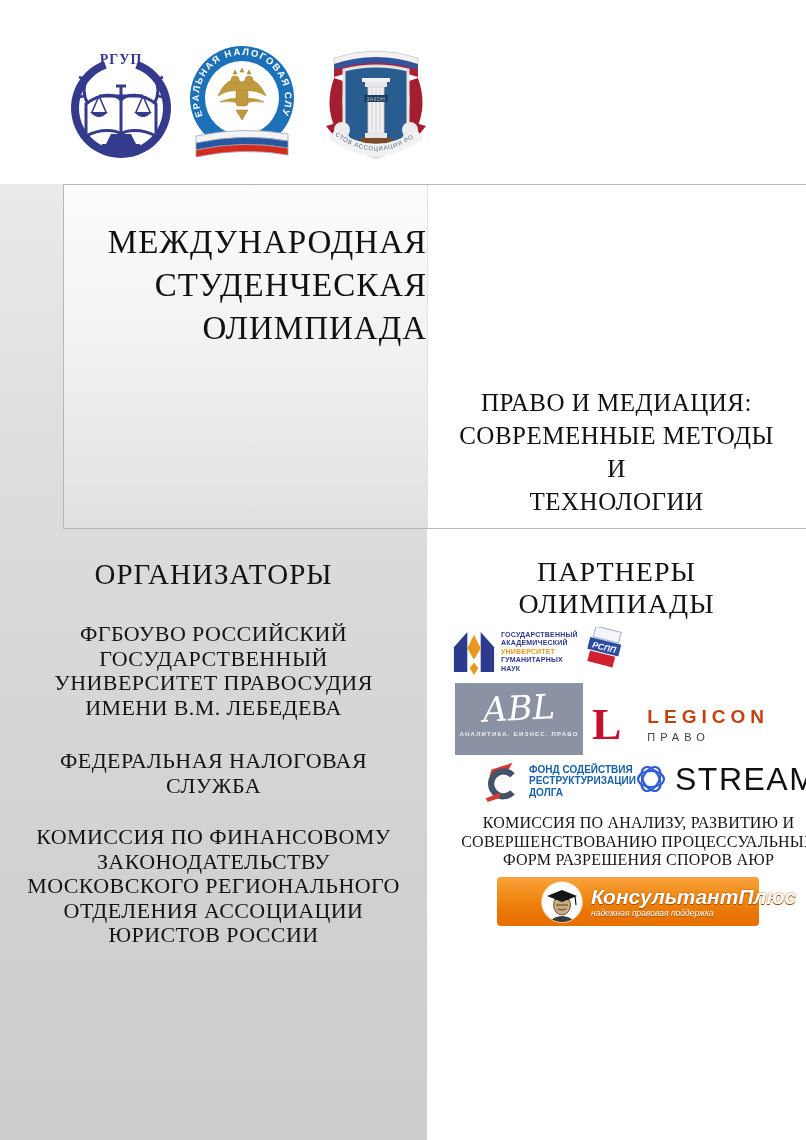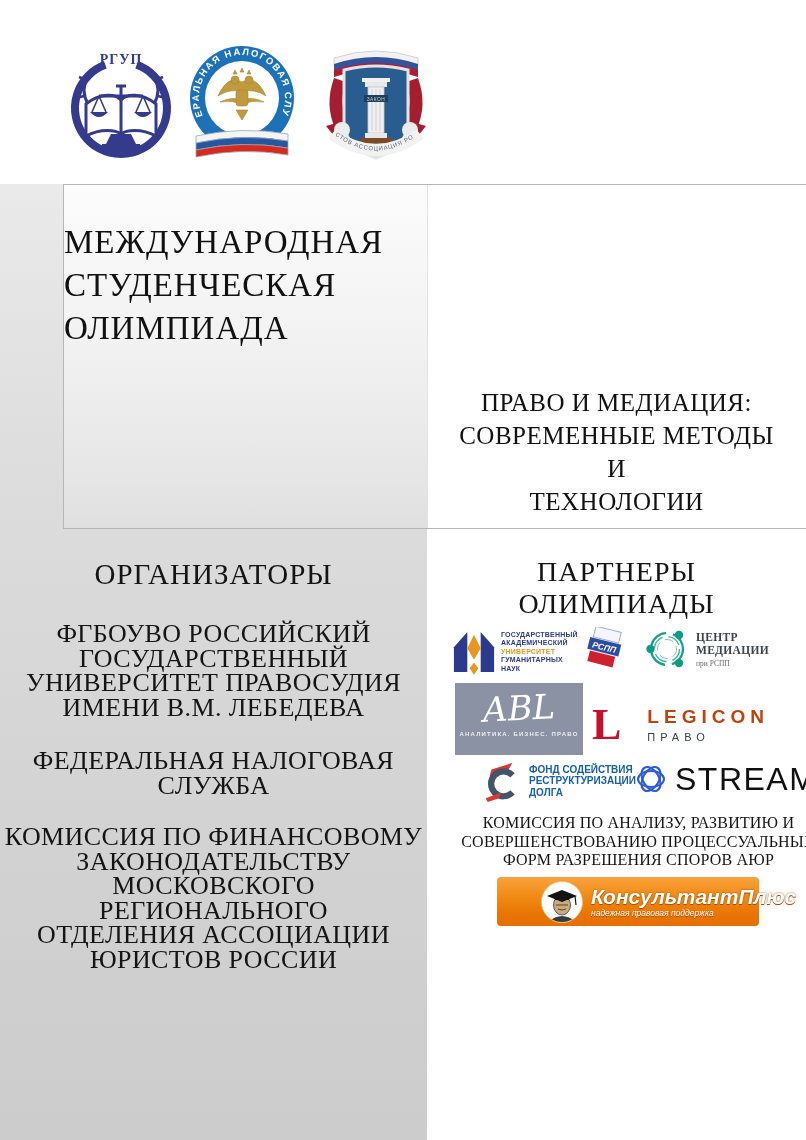--- a/index.html
+++ b/index.html
@@ -12,28 +12,28 @@
   .logo svg{display:block;width:100%;height:100%;}
   .logo.rgup{left:66px;top:42px;width:110px;height:122px;}
   .logo.fns{left:188px;top:40px;width:108px;height:124px;}
   .logo.alrf{left:320px;top:38px;width:112px;height:130px;}
   
   .title-box{position:absolute;left:63px;top:184px;width:743px;height:343px;background:#fff;
         border-top:1px solid #b6b6b6;border-left:1px solid #b6b6b6;border-bottom:1px solid #b6b6b6;}
   .title-left-panel{position:absolute;left:0;top:0;width:363px;height:100%;
         background:linear-gradient(180deg,#fcfcfc 0%,#f2f2f2 45%,#e6e6e6 85%,#e0e0e0 100%);
         border-right:1px solid #e3e3e3;}
-  .main-title{margin:0;padding-top:36px;text-align:left;font-size:33px;line-height:43px;
+  .main-title{margin:0;padding-top:36px;text-align:right;font-size:33px;line-height:43px;
         font-weight:normal;letter-spacing:1px;color:#111;}
   .subtitle{position:absolute;left:364px;right:2px;top:201px;text-align:center;
         font-size:25px;line-height:33px;letter-spacing:0.5px;color:#111;}
   
   .organizers{position:absolute;left:0;top:556px;width:427px;text-align:center;}
   .organizers h2{margin:0;font-size:29px;line-height:36px;font-weight:normal;letter-spacing:1px;}
-  .org-p{margin:0;font-size:26px;line-height:24.5px;letter-spacing:0.4px;}
+  .org-p{margin:0;font-size:22px;line-height:24.5px;letter-spacing:0.4px;}
   .org-p.p1{margin-top:30px;}
   .org-p.p2{margin-top:29px;}
   .org-p.p3{margin-top:27px;}
   
   .partners-head{position:absolute;left:427px;top:556px;width:379px;text-align:center;}
   .partners-head h2{margin:0;font-size:28px;line-height:32px;font-weight:normal;letter-spacing:1px;}
   .sans{font-family:"Liberation Sans","DejaVu Sans",sans-serif;}
   .plogo{position:absolute;display:flex;align-items:center;}
   .gaugn{left:452px;top:626px;width:120px;height:52px;}
   .gaugn .mark{width:44px;height:48px;flex:0 0 auto;}
@@ -189,34 +189,20 @@
     <svg viewBox="0 0 44 43">
       <g transform="rotate(14 22 21)">
         <rect x="8" y="2" width="26" height="11" fill="#f4f6fb" stroke="#9fb0cc" stroke-width="1"></rect>
         <rect x="5" y="14" width="32" height="12" fill="#2b4ea2"></rect>
         <text x="21" y="23.5" text-anchor="middle" font-size="8.5" font-weight="bold" font-style="italic" fill="#ffffff" font-family="Liberation Sans, sans-serif">РСПП</text>
         <rect x="8" y="27" width="26" height="11" fill="#cf2030"></rect>
       </g>
     </svg>
   </div>
 
-  <div class="plogo cmed">
-    <svg class="ring" viewBox="0 0 44 44">
-      <circle cx="22" cy="22" r="16" fill="none" stroke="#13a18b" stroke-width="2.2" stroke-dasharray="20 7"></circle>
-      <circle cx="22" cy="22" r="12.5" fill="none" stroke="#3db8a4" stroke-width="1.4" stroke-dasharray="14 6"></circle>
-      <circle cx="22" cy="22" r="9.5" fill="none" stroke="#74cabc" stroke-width="1" stroke-dasharray="9 5"></circle>
-      <circle cx="34" cy="8" r="4.2" fill="#0d9c86"></circle>
-      <circle cx="5.5" cy="22" r="4.2" fill="#0d9c86"></circle>
-      <circle cx="34" cy="36" r="4.2" fill="#0d9c86"></circle>
-    </svg>
-    <div class="txt">
-      <div class="nm">ЦЕНТР<br>МЕДИАЦИИ</div>
-      <div class="sub">при РСПП</div>
-    </div>
-  </div>
 
   <div class="abl plogo" style="display:block;">
     <div class="mono">ABL</div>
     <div class="tag sans">АНАЛИТИКА. БИЗНЕС. ПРАВО</div>
   </div>
 
   <div class="plogo legicon sans">
     <div class="L" style="font-family:&quot;Liberation Serif&quot;,serif;">L</div>
     <div class="div"></div>
     <div>

